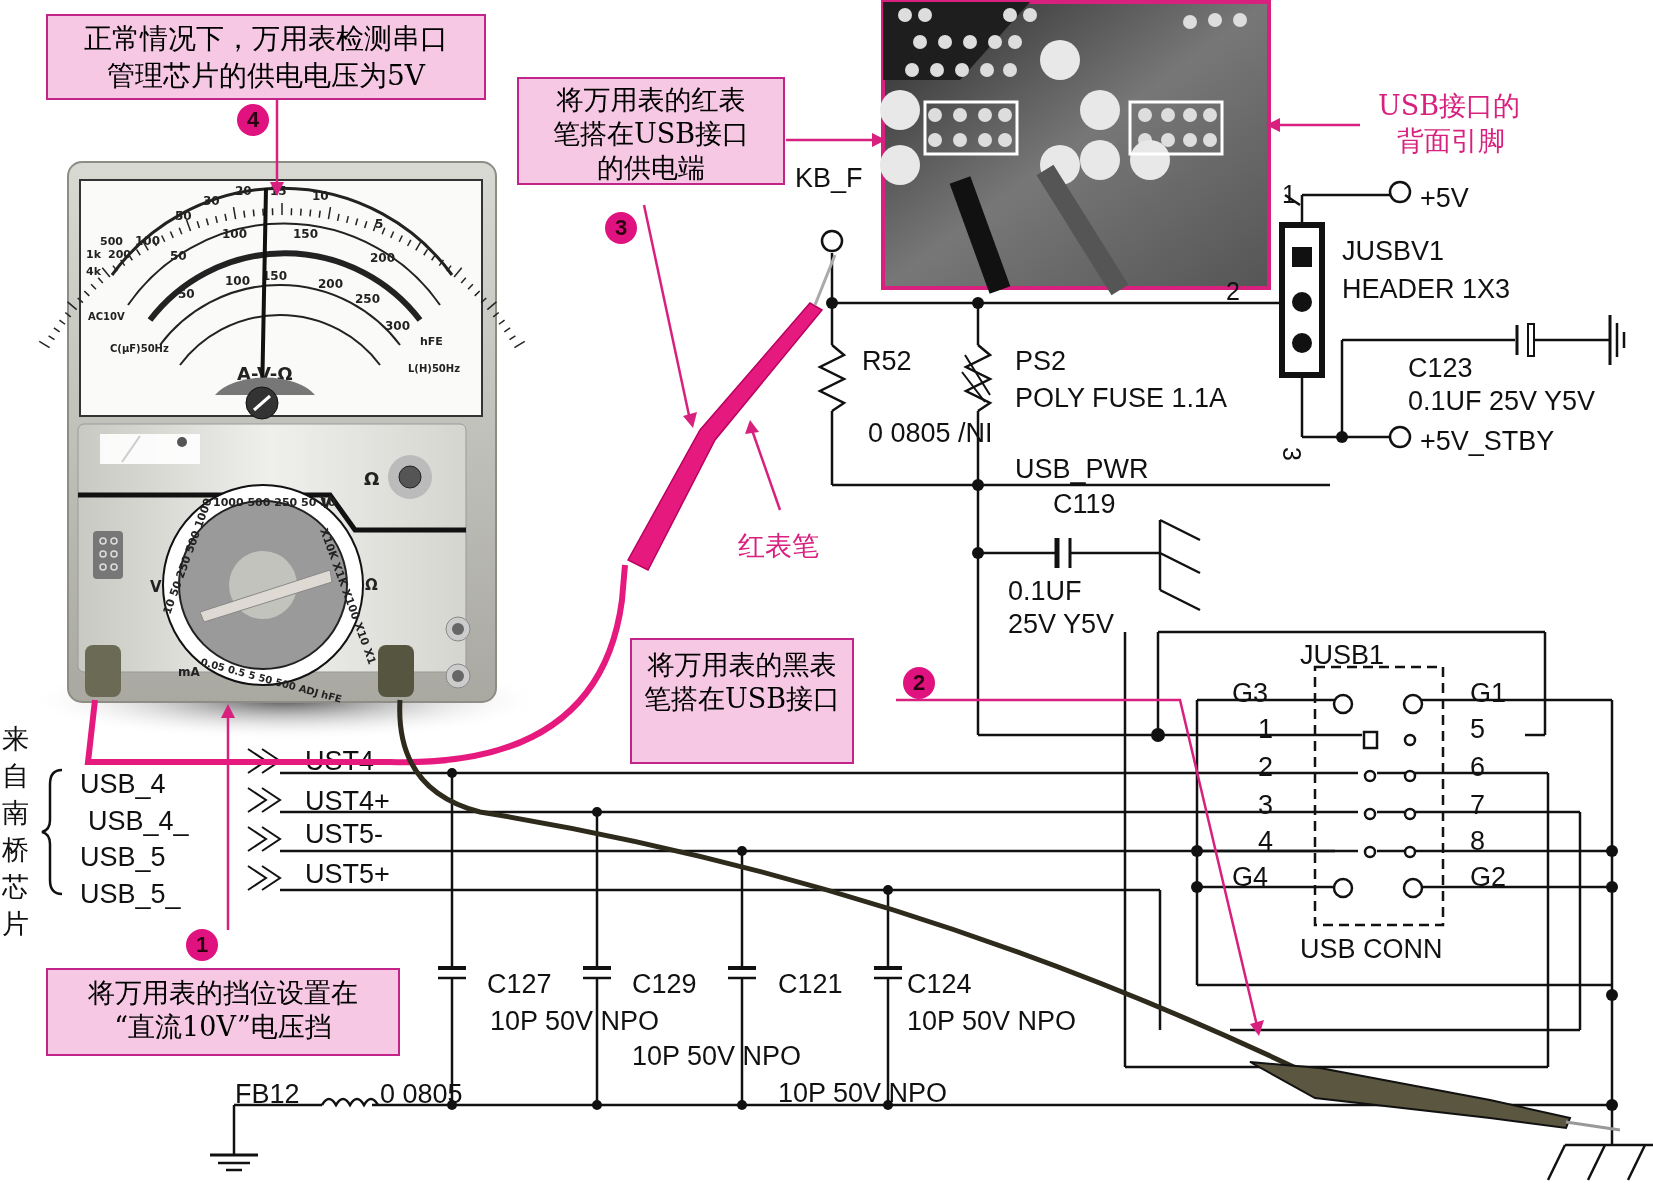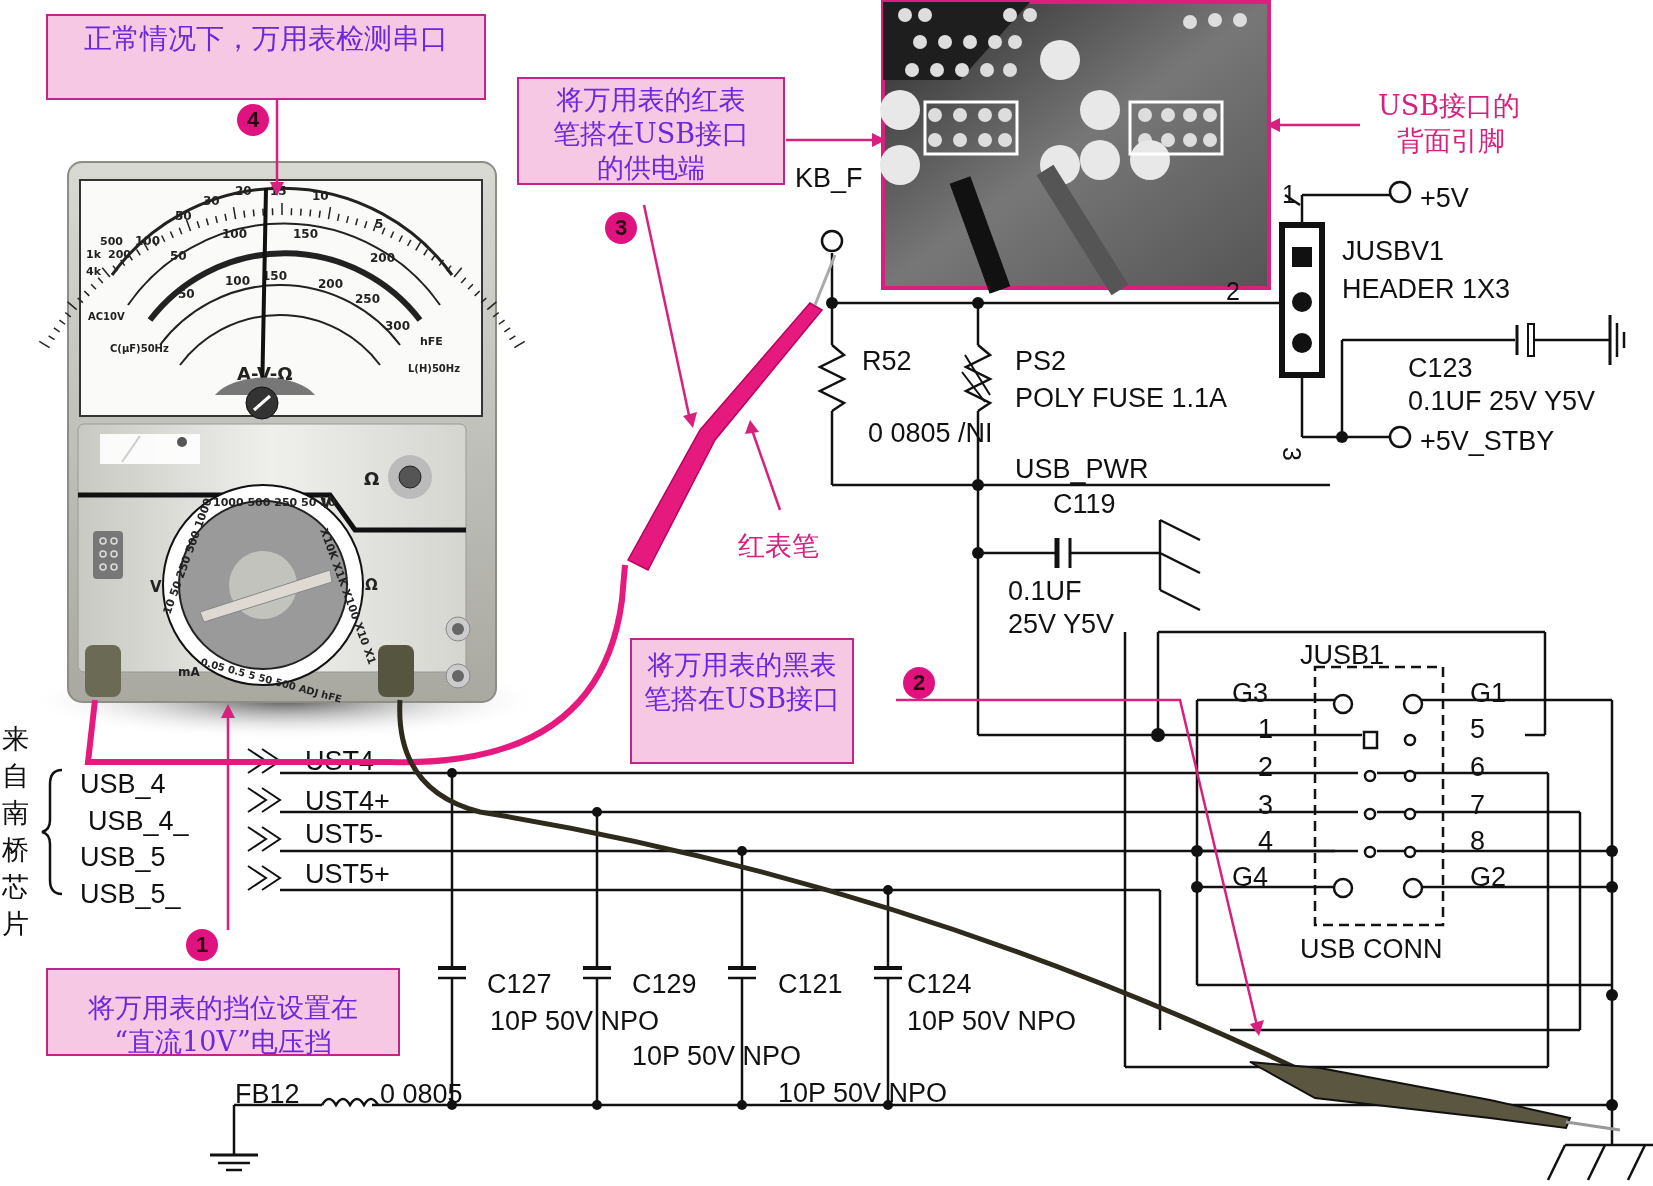--- a/index.html
+++ b/index.html
@@ -1,18 +1,18 @@
 <!DOCTYPE html>
 <html><head>
 <meta charset="utf-8">
 <style>
   html,body{margin:0;padding:0;background:#fff;}
   body{width:1653px;height:1186px;position:relative;overflow:hidden;font-family:"Liberation Sans",sans-serif;}
   svg#canvas{position:absolute;left:0;top:0;}
-  .callout{position:absolute;background:#f6c8e4;border:2px solid #c2248a;color:#6d28d9;
+  .callout{position:absolute;background:#f6c8e4;border:2px solid #c2248a;color:#000000;
     font-family:"DejaVu Serif","Liberation Serif",serif;font-size:27px;line-height:34px;
     text-align:center;box-sizing:border-box;padding:4px 10px;}
   .callout span{display:block;}
   .badge{position:absolute;width:32px;height:32px;border-radius:50%;background:#e0127f;
     color:#2a0010;font-family:"Liberation Sans",sans-serif;font-weight:bold;font-size:22px;
     line-height:32px;text-align:center;}
   .sch{font-family:"Liberation Sans",sans-serif;font-size:27px;fill:#111;}
   .sch-sm{font-family:"Liberation Sans",sans-serif;font-size:25px;fill:#111;}
   .pink-txt{font-family:"DejaVu Serif","Liberation Serif",serif;font-size:27px;fill:#d8207f;}
   .side-txt{font-family:"DejaVu Serif","Liberation Serif",serif;font-size:27px;fill:#111;}
@@ -503,33 +503,34 @@
 
   <path d="M400 700 Q395 790 480 812 Q900 880 1300 1070" fill="none" stroke="#2e2a1c" stroke-width="5"></path>
   <g>
     <path d="M1250 1062 L1320 1068 L1490 1100 L1570 1118 L1566 1128 L1490 1118 L1315 1098 Z" fill="#5a5640" stroke="#111" stroke-width="2"></path>
     <line x1="1566" y1="1122" x2="1620" y2="1130" stroke="#999" stroke-width="3"></line>
   </g>
 </svg>
 
 <div class="callout" style="left:46px;top:14px;width:440px;height:86px;font-size:28px;line-height:37px;padding-top:4px;">
   <span>正常情况下，万用表检测串口</span>
+  <span>管理芯片的供电电压为5V</span>
 </div>
 <div class="badge" style="left:237px;top:104px;">4</div>
 
 <div class="callout" style="left:517px;top:77px;width:268px;height:108px;">
   <span>将万用表的红表</span>
   <span>笔搭在USB接口</span>
   <span>的供电端</span>
 </div>
 <div class="badge" style="left:605px;top:212px;">3</div>
 
 <div class="callout" style="left:630px;top:638px;width:224px;height:126px;padding-top:8px;">
   <span>将万用表的黑表</span>
   <span>笔搭在USB接口</span>
 </div>
 <div class="badge" style="left:903px;top:667px;">2</div>
 
-<div class="callout" style="left:46px;top:968px;width:354px;height:88px;padding-top:21px;">
+<div class="callout" style="left:46px;top:968px;width:354px;height:88px;padding-top:6px;">
   <span>将万用表的挡位设置在</span>
   <span>“直流10V”电压挡</span>
 </div>
 <div class="badge" style="left:186px;top:929px;">1</div>
 
 </body></html>

